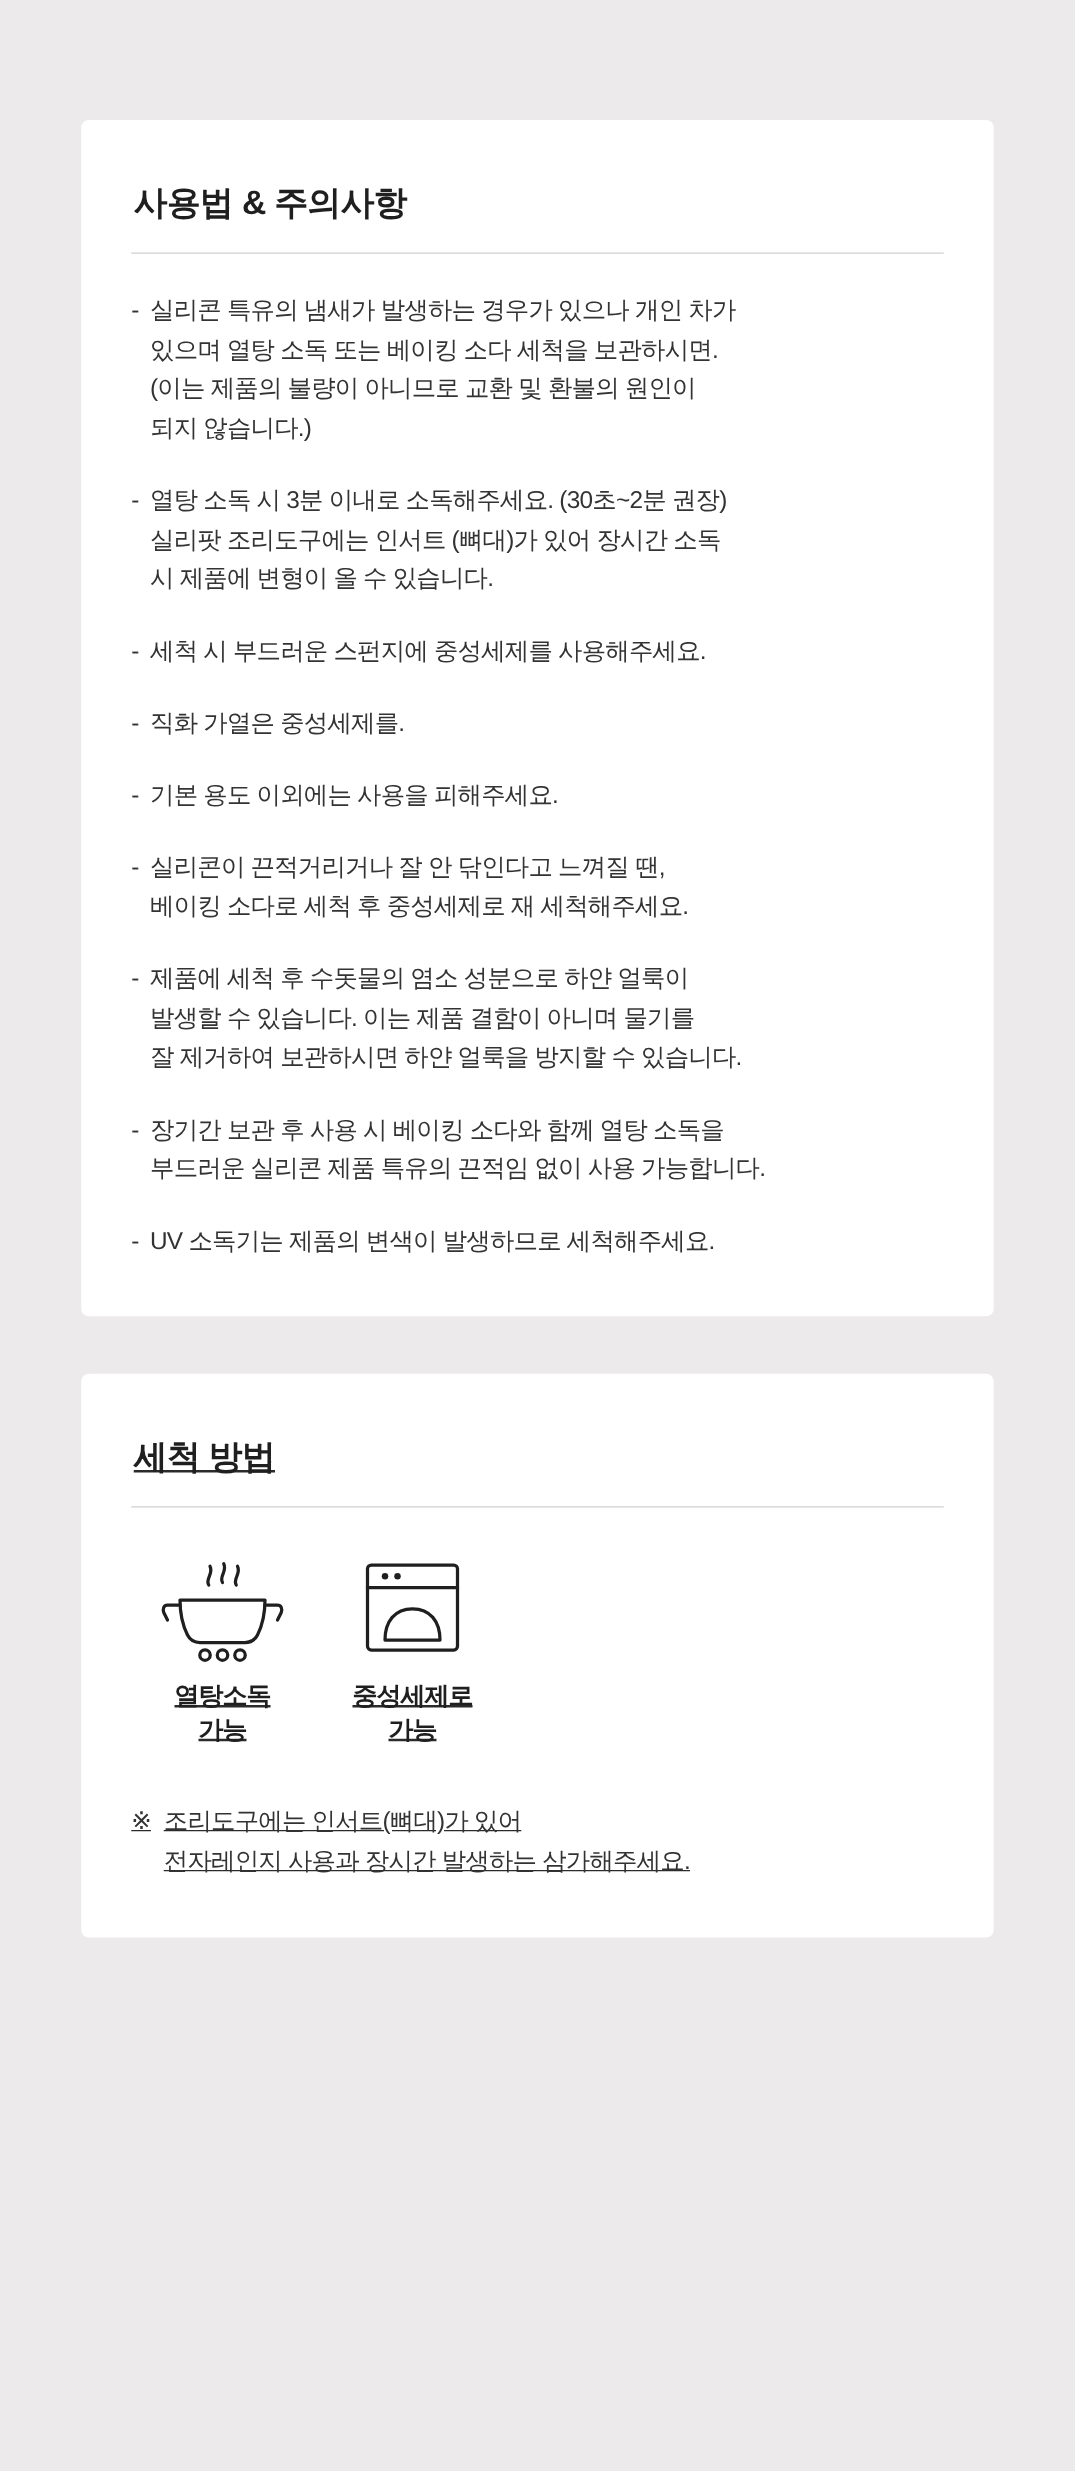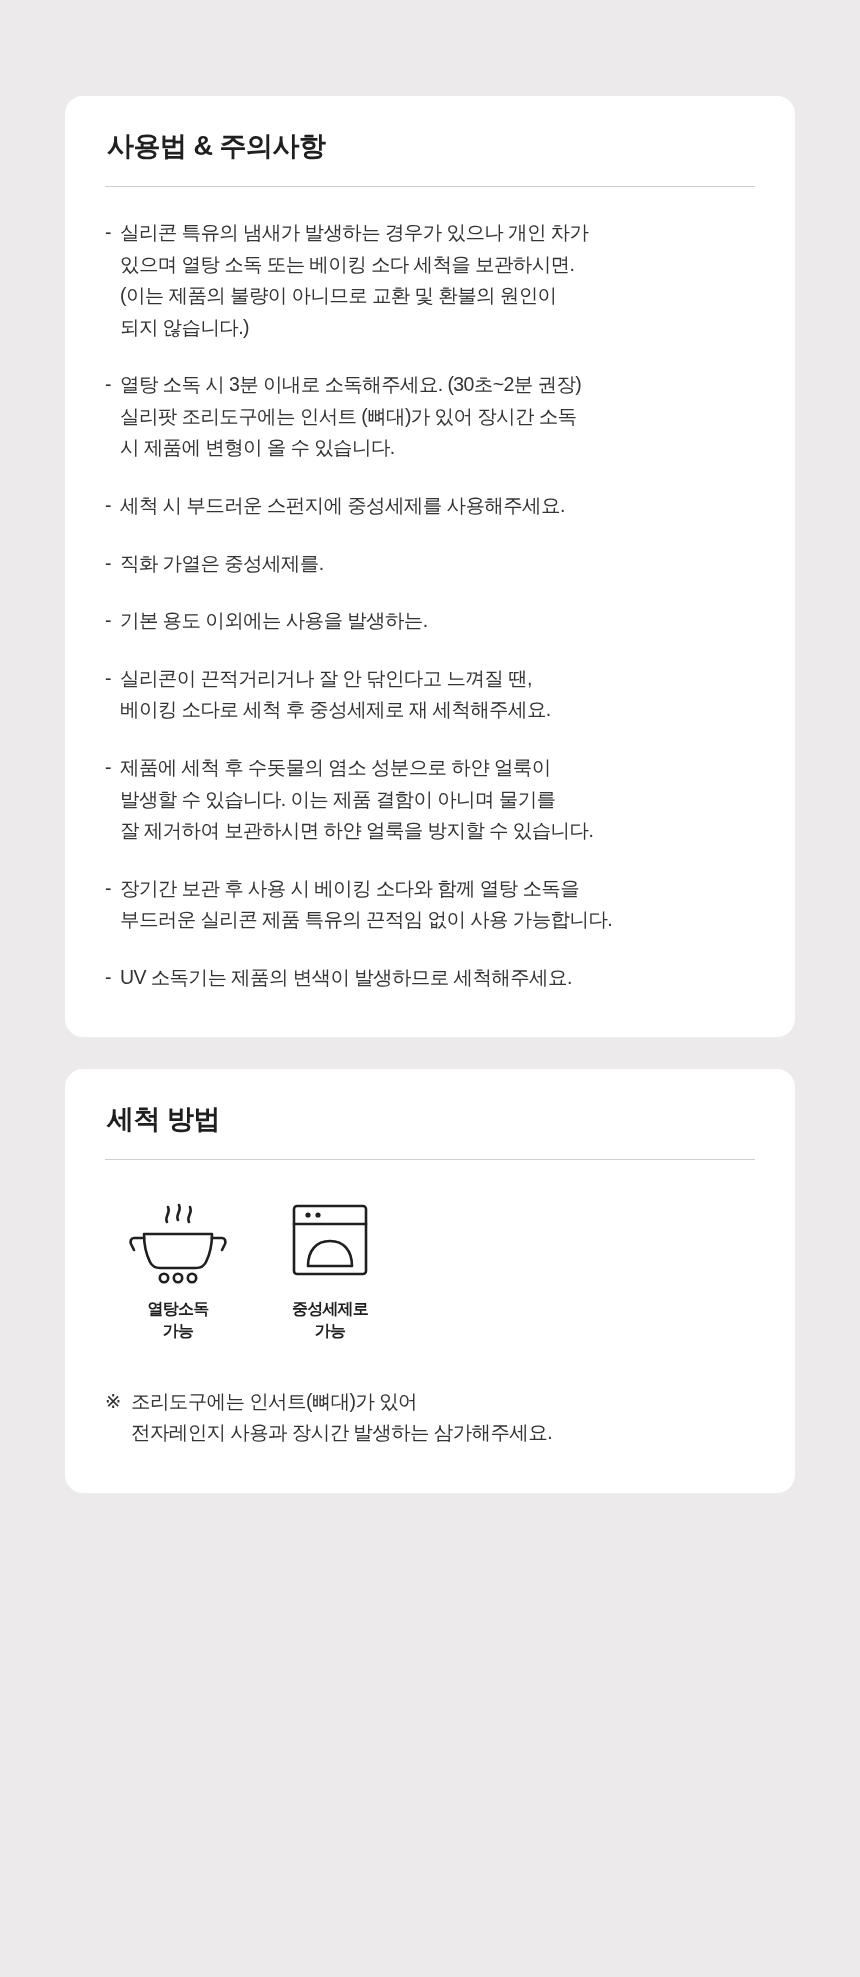--- a/index.html
+++ b/index.html
@@ -15,25 +15,26 @@
     color: #2b2b2b;
     -webkit-font-smoothing: antialiased;
   }
   .page {
     width: 860px;
     min-height: 1977px;
     padding: 96px 65px 60px 65px;
   }
   .card {
     background: #ffffff;
-    border-radius: 18px;
-    padding: 32px 40px 44px 40px;
+    border-radius: 6px;
+    padding: 48px 40px 44px 40px;
   }
   .card + .card {
-    margin-top: 32px;
+    margin-top: 46px;
+    text-decoration: underline;
   }
   .card-title {
     font-size: 27px;
     font-weight: bold;
     letter-spacing: -0.5px;
     color: #1f1f1f;
     margin: 0 0 22px 2px;
   }
   .divider {
     height: 1px;
@@ -80,21 +81,21 @@
   }
   .icon-glyph {
     height: 92px;
     display: flex;
     align-items: center;
     justify-content: center;
   }
   .icon-caption {
     margin-top: 12px;
     text-align: center;
-    font-size: 16px;
+    font-size: 20px;
     font-weight: bold;
     line-height: 1.35;
     letter-spacing: -0.8px;
     color: #1f1f1f;
     white-space: pre-line;
   }
   .footnote {
     display: flex;
     align-items: flex-start;
     margin-top: 44px;
@@ -137,21 +138,21 @@
       <li class="note">
         <span class="dash">-</span>
         <span class="note-body">세척 시 부드러운 스펀지에 중성세제를 사용해주세요.</span>
       </li>
       <li class="note">
         <span class="dash">-</span>
         <span class="note-body">직화 가열은 중성세제를.</span>
       </li>
       <li class="note">
         <span class="dash">-</span>
-        <span class="note-body">기본 용도 이외에는 사용을 발생하는.</span>
+        <span class="note-body">기본 용도 이외에는 사용을 피해주세요.</span>
       </li>
       <li class="note">
         <span class="dash">-</span>
         <span class="note-body">실리콘이 끈적거리거나 잘 안 닦인다고 느껴질 땐,
 베이킹 소다로 세척 후 중성세제로 재 세척해주세요.</span>
       </li>
       <li class="note">
         <span class="dash">-</span>
         <span class="note-body">제품에 세척 후 수돗물의 염소 성분으로 하얀 얼룩이
 발생할 수 있습니다. 이는 제품 결함이 아니며 물기를

